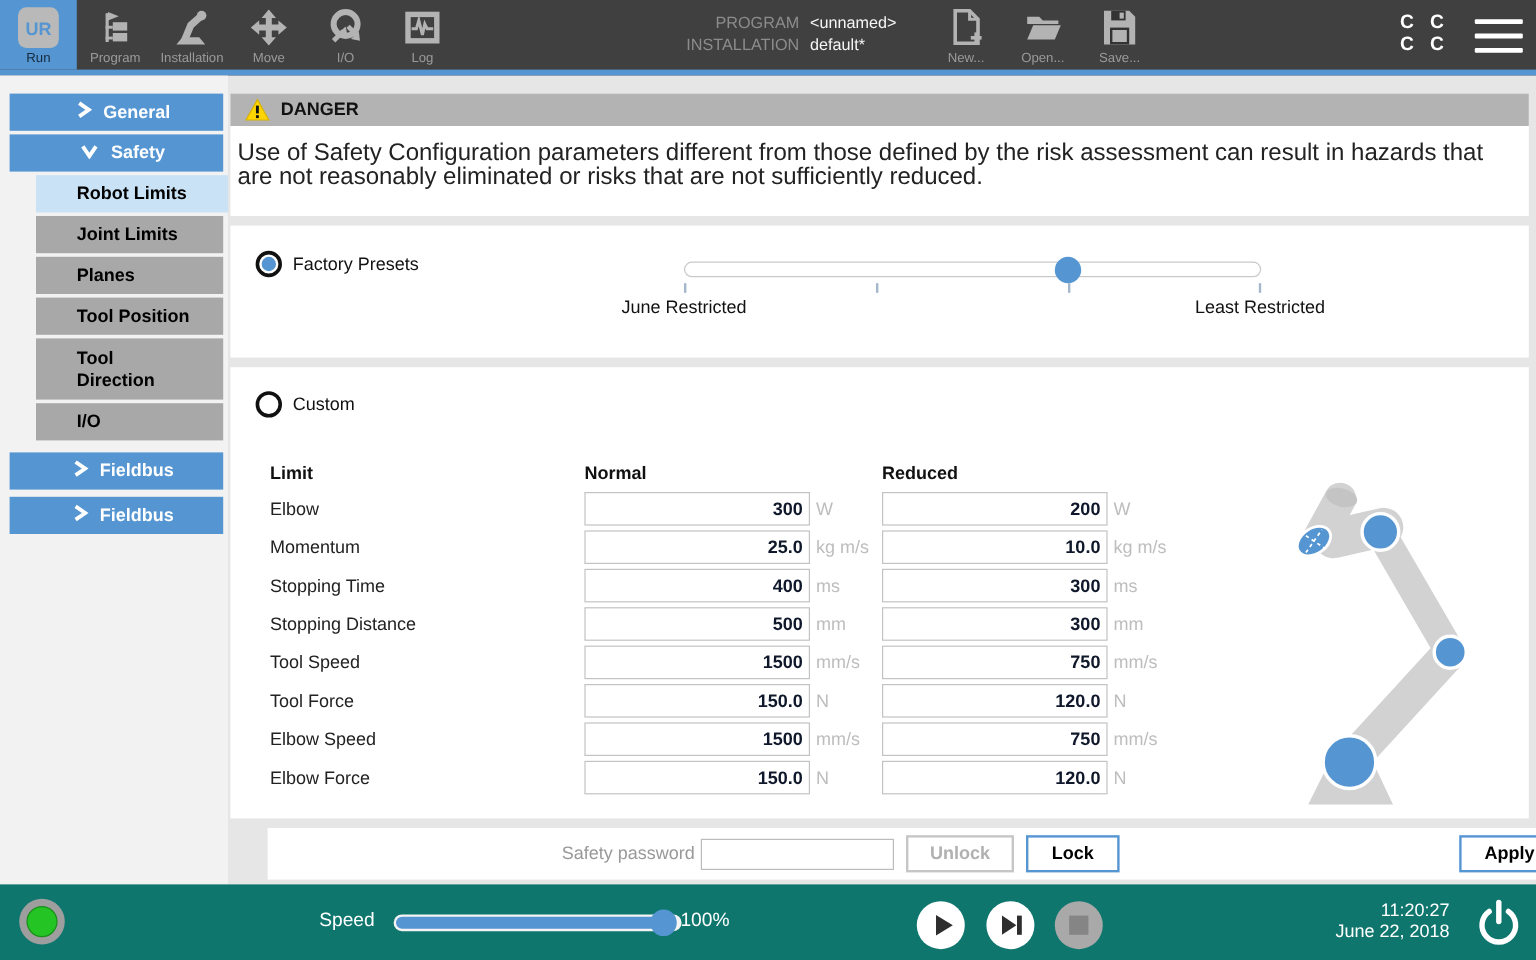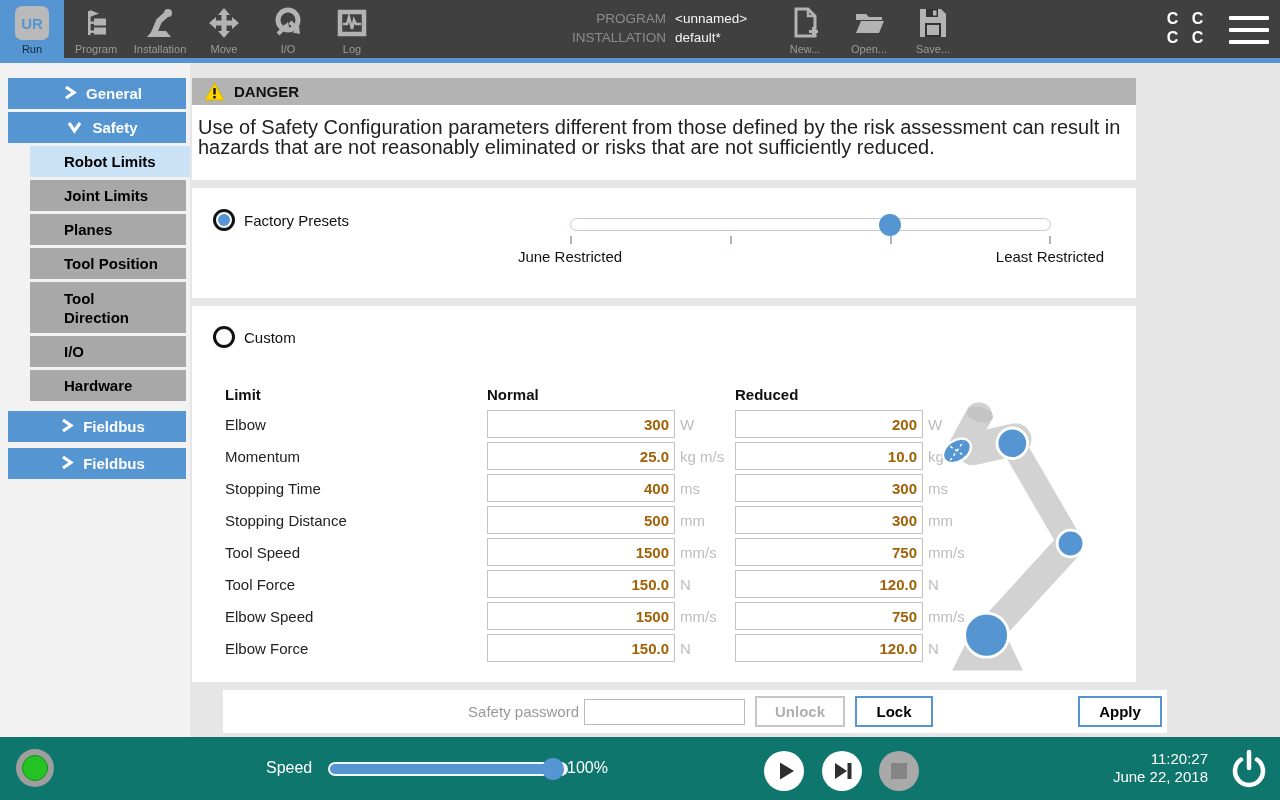--- a/index.html
+++ b/index.html
@@ -30,21 +30,21 @@
   .sidebar { position:absolute; left:0; top:0; width:190px; height:674px; background:#f2f2f2; }
   .nav-group { height:31px; margin:3px 4px 0 8px; background:#5596d2; color:#fff; font-weight:bold; font-size:15px; display:flex; align-items:center; padding-left:10px; gap:9px; cursor:pointer;justify-content:center; }
   .nav-group:first-child { margin-top:15px; }
   .nav-sub { min-height:31px; margin:3px 4px 0 30px; background:#a8a8a8; color:#000; font-weight:bold; font-size:15px; display:flex; align-items:center; padding-left:34px; cursor:pointer; }
   .nav-sub.selected { background:#c9e2f5; margin-right:0; }
   .nav-sub.tall { height:51px; line-height:19px; padding-right:8px; }
   .mt10 { margin-top:10px; }
   .mt6 { margin-top:6px; }
 
   .content { position:absolute; left:192px; top:0; width:1082px; height:674px; }
-  .card { position:absolute; left:0; width:944px; background:#ffffff; }
+  .card { position:absolute; left:0; width:1082px; background:#ffffff; }
 
   
   .danger-card { top:15px; height:102px; }
   .danger-header { height:27px; background:#b3b3b3; display:flex; align-items:center; }
   .danger-header .wicon { margin:0 9px 0 12px; display:flex; }
   .danger-title { font-weight:bold; font-size:15px; color:#111; }
   .danger-body { padding:13px 14px 0 6px; font-size:20px; line-height:19.5px; color:#222; }
 
   
   .presets-card { top:125px; height:110px; }
@@ -61,21 +61,21 @@
   .slbl { position:absolute; transform:translateX(-50%); white-space:nowrap; }
 
   
   .custom-card { top:243px; height:376px; }
   .limits-table { position:absolute; left:33px; top:74px; }
   .lt-header { display:flex; font-weight:bold; font-size:15px; color:#111; height:28px; align-items:center; }
   .lt-row { display:flex; height:32px; align-items:center; font-size:15px; color:#222; }
   .col-label { width:262px; }
   .col-input { width:188px; }
   .col-unit { width:60px; padding-left:5px; color:#bdbdbd; font-size:15px; }
-  .limit-input { width:188px; height:28px; border:1px solid #c3c3c3; background:#fff; text-align:right; color:#a16207; font-weight:bold; font-size:15px; padding:0 5px 0 0; font-family:inherit; }
+  .limit-input { width:188px; height:28px; border:1px solid #c3c3c3; background:#fff; text-align:right; color:#0f172a; font-weight:bold; font-size:15px; padding:0 5px 0 0; font-family:inherit; }
   .robot-gfx { position:absolute; right:12px; top:82px; }
 
   
   .footer-card { top:627px; height:43px; display:flex; align-items:center;margin-left:31px; }
   .pw-label { margin-left:225px; width:131px; text-align:right; color:#999; font-size:15px; }
   .pw-input { margin-left:5px; width:161px; height:26px; border:1px solid #bbb; background:#fff; font-size:15px; padding:0 5px; font-family:inherit; }
   .btn { height:31px; background:#fff; font-weight:bold; font-size:15px; font-family:inherit; cursor:pointer; display:flex; align-items:center; justify-content:center; }
   .btn-unlock { margin-left:10px; width:90px; border:2px solid #c6c6c6; color:#b0b0b0; }
   .btn-lock { margin-left:10px; width:78px; border:2px solid #5596d2; color:#000; }
   .btn-apply { margin-left:auto; margin-right:5px; width:84px; border:2px solid #5596d2; color:#000; }
@@ -248,23 +248,20 @@
         <span>Planes</span>
       </div>
     <div class="nav-sub">
         <span>Tool Position</span>
       </div>
     <div class="nav-sub tall">
         <span style="width:90px;">Tool Direction</span>
       </div>
     <div class="nav-sub">
         <span>I/O</span>
-      </div>
-    <div class="nav-sub">
-        <span>Hardware</span>
       </div>
     <div class="nav-group mt10">
       <span><svg width="15" height="17" viewBox="0 0 15 17">
             <polyline points="4,3 12,8.5 4,14" fill="none" stroke="#fff" stroke-width="3.2"></polyline>
           </svg></span>
       <span>Fieldbus</span>
     </div>
     <div class="nav-group mt6">
       <span><svg width="15" height="17" viewBox="0 0 15 17">
             <polyline points="4,3 12,8.5 4,14" fill="none" stroke="#fff" stroke-width="3.2"></polyline>

